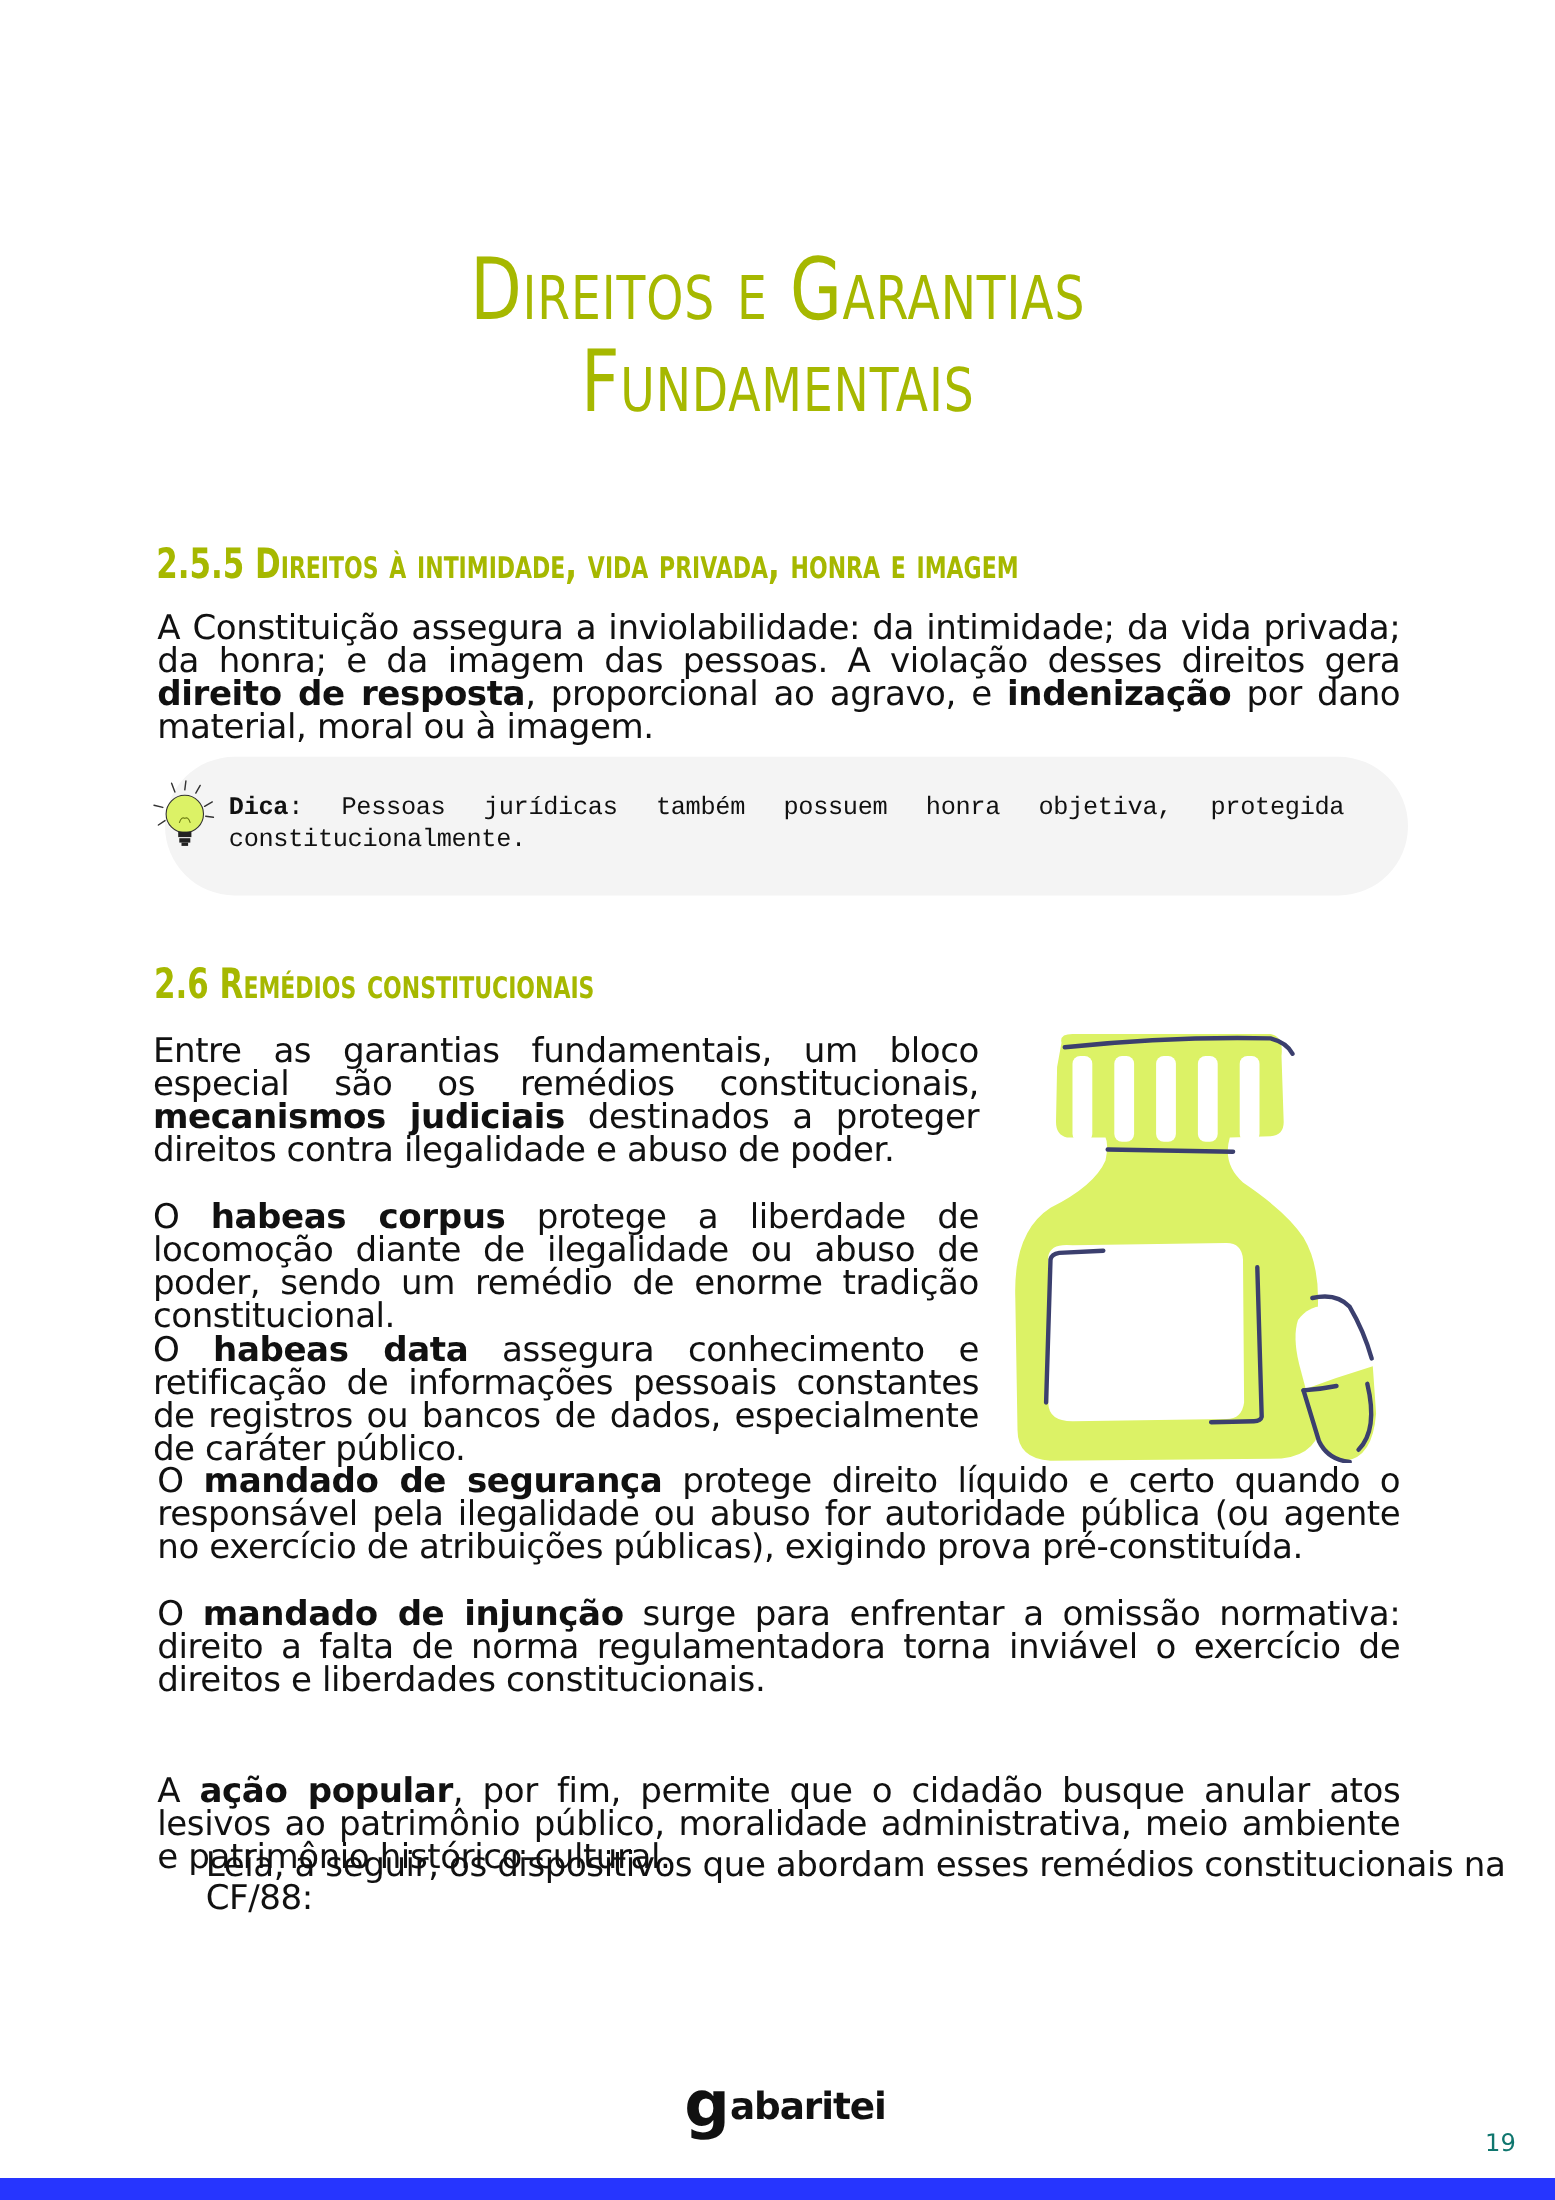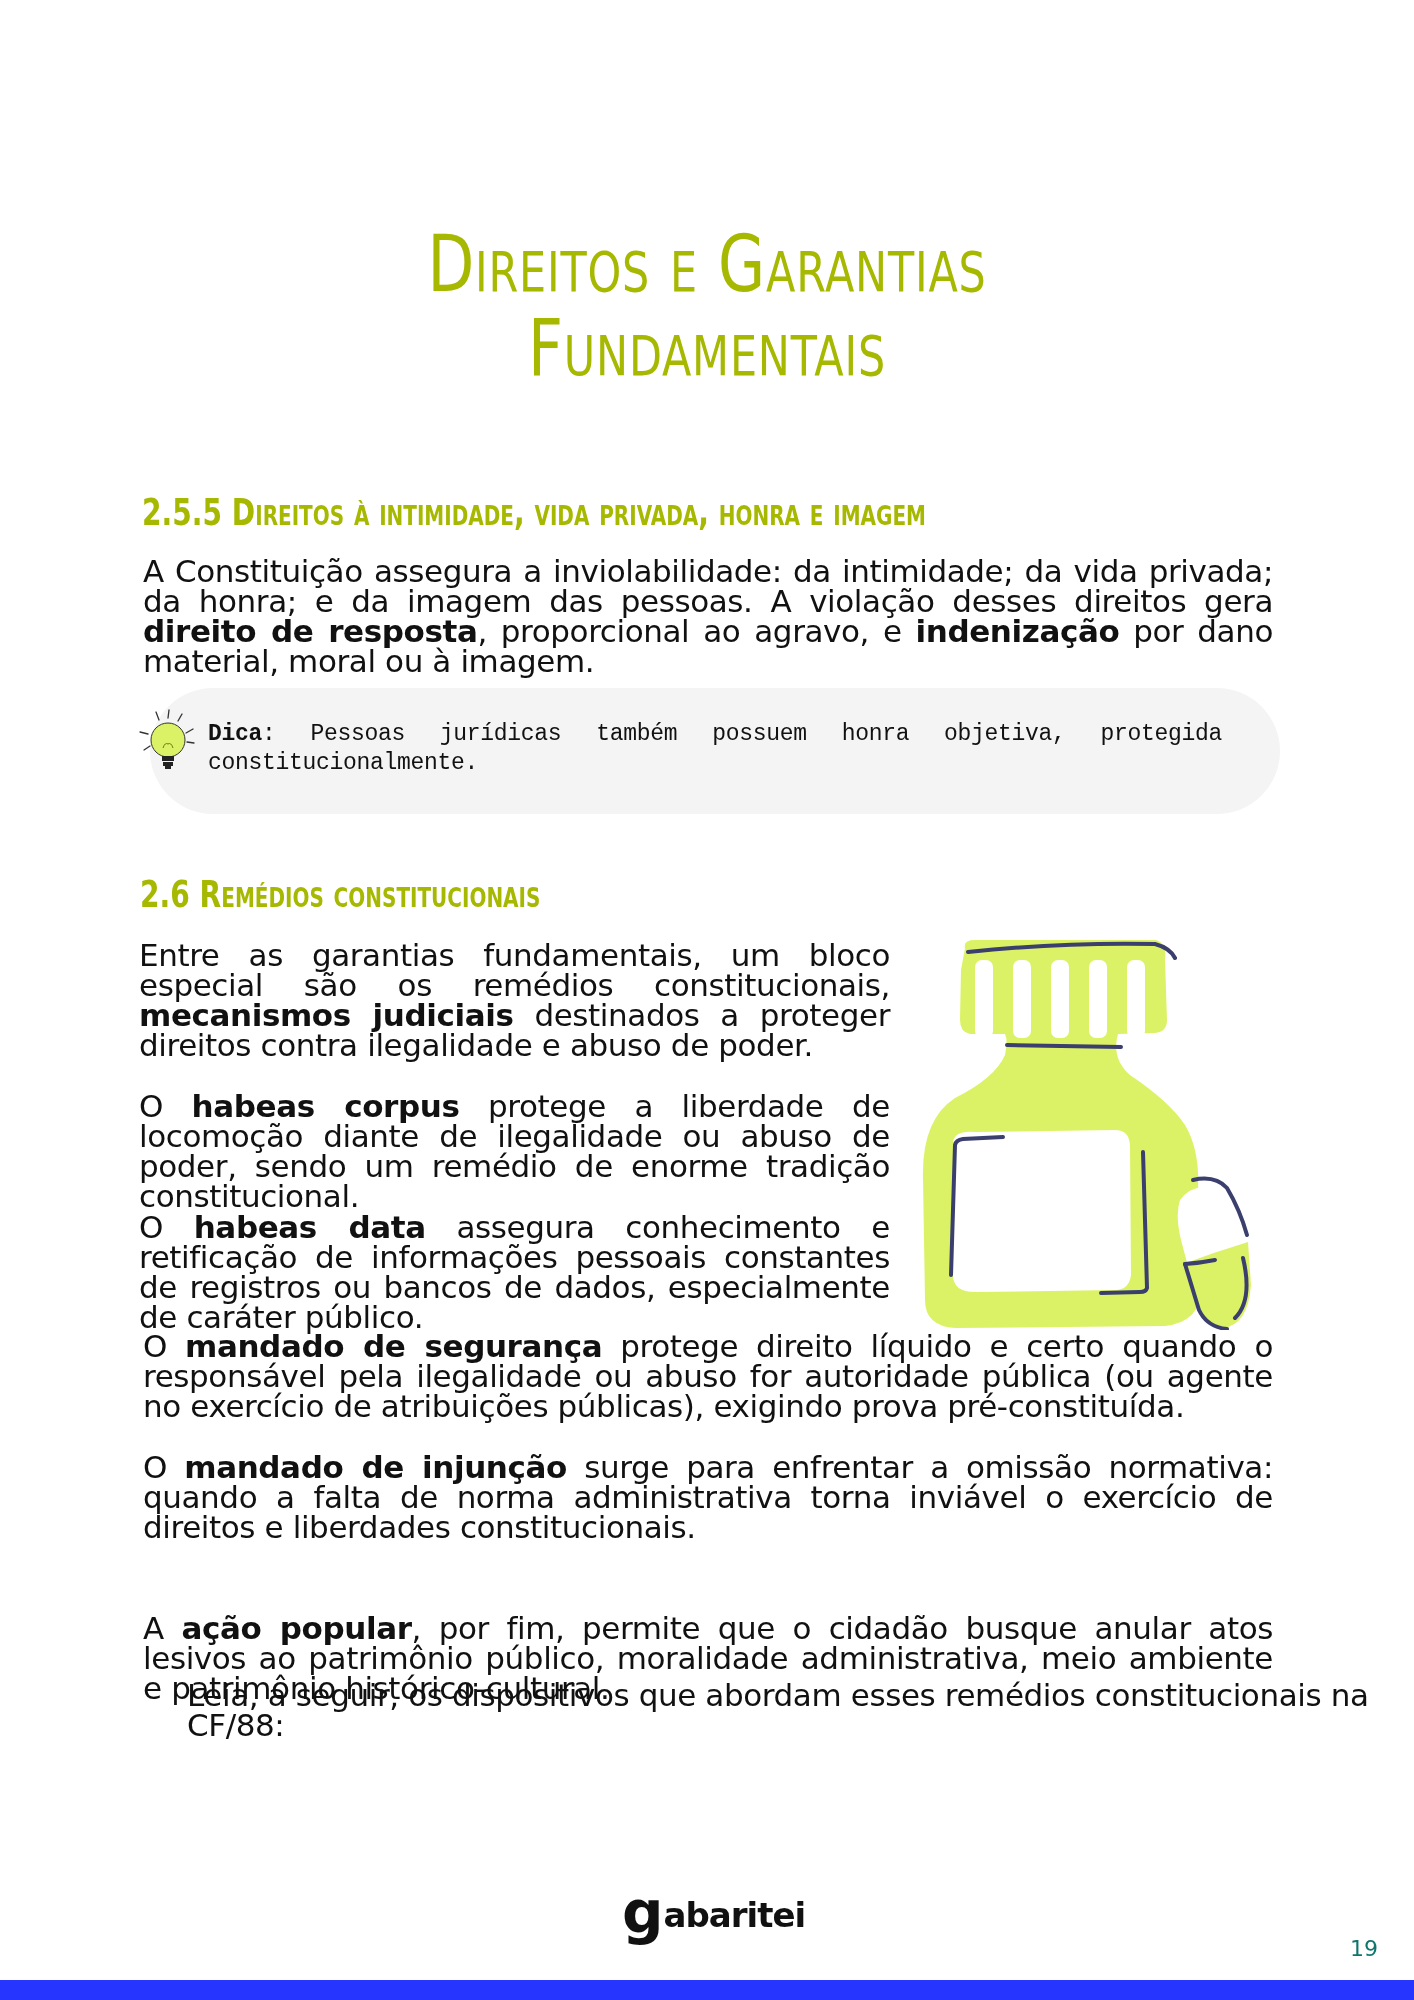--- a/index.html
+++ b/index.html
@@ -131,21 +131,21 @@
     <path d="M270 334 L284 380 Q292 397 312 399"></path>
     <path d="M328 328 Q338 370 320 388"></path>
   </g>
 </svg>
 
 <p class="para" style="left:143px; top:1331px; width:1130px;">
   <span>O </span><b>mandado de segurança</b><span> protege direito líquido e certo quando o responsável pela ilegalidade ou abuso for autoridade pública (ou agente no exercício de atribuições públicas), exigindo prova pré-constituída.</span>
 </p>
 
 <p class="para" style="left:143px; top:1452px; width:1130px;">
-  <span>O </span><b>mandado de injunção</b><span> surge para enfrentar a omissão normativa: quando a falta de norma administrativa torna inviável o exercício de direitos e liberdades constitucionais.</span>
+  <span>O </span><b>mandado de injunção</b><span> surge para enfrentar a omissão normativa: direito a falta de norma regulamentadora torna inviável o exercício de direitos e liberdades constitucionais.</span>
 </p>
 
 <p class="para" style="left:143px; top:1573px; width:1130px;margin-top:40px;">
   <span>A </span><b>ação popular</b><span>, por fim, permite que o cidadão busque anular atos lesivos ao patrimônio público, moralidade administrativa, meio ambiente e patrimônio histórico-cultural.</span>
 </p>
 
 <p class="para" style="left:143px; top:1680px; width:1200px; text-align:left;margin-left:44px;">Leia, a seguir, os dispositivos que abordam esses remédios constitucionais na CF/88:</p>
 
 <div class="logo">
   <span class="g">g</span>

